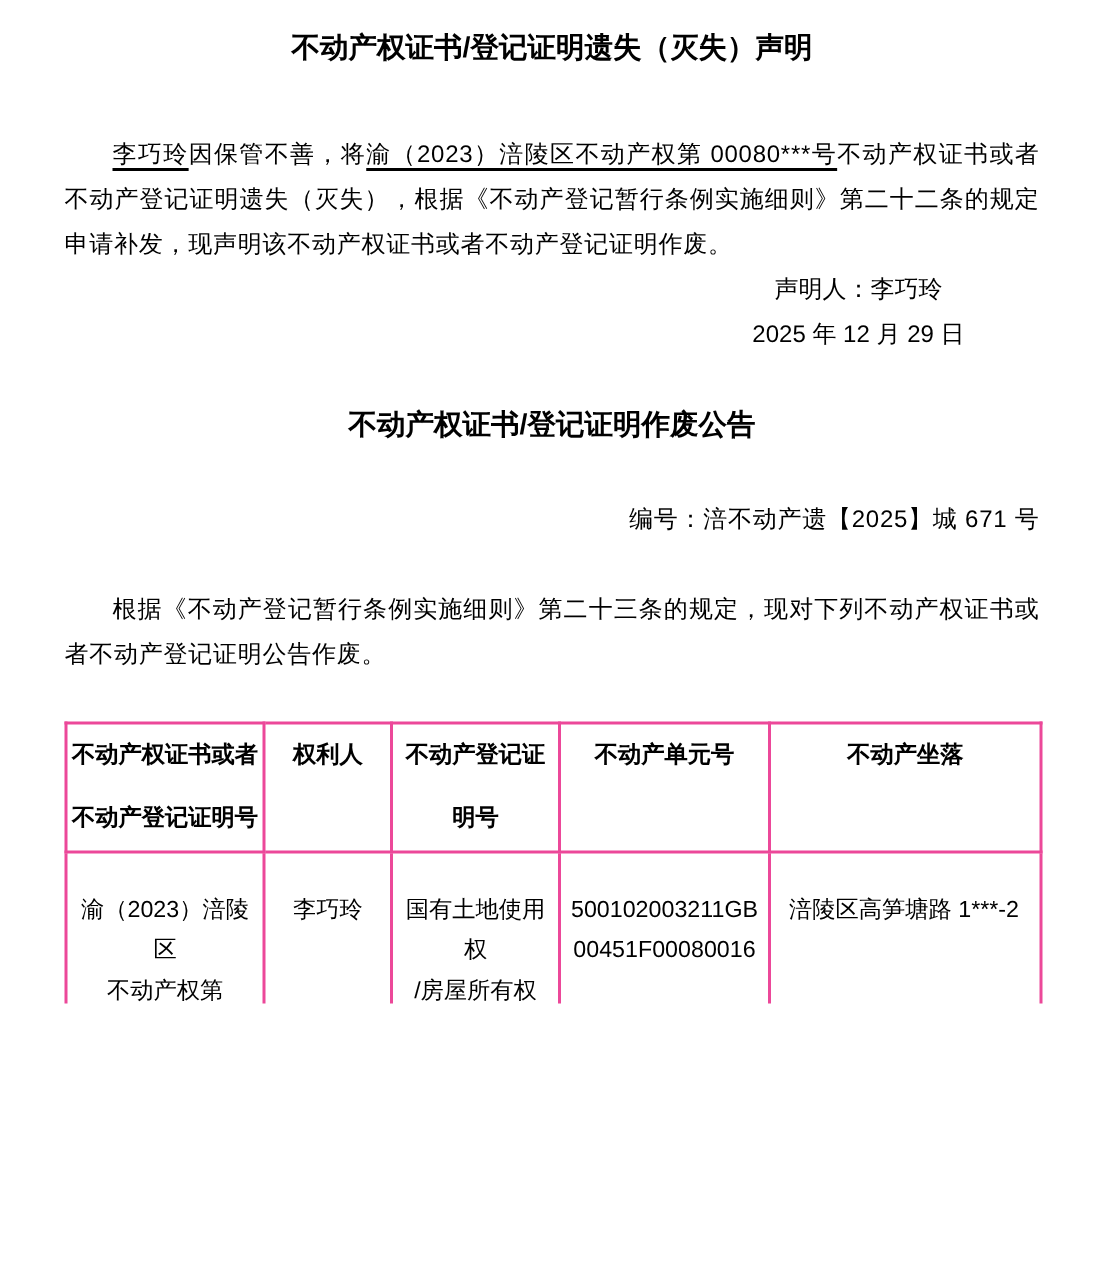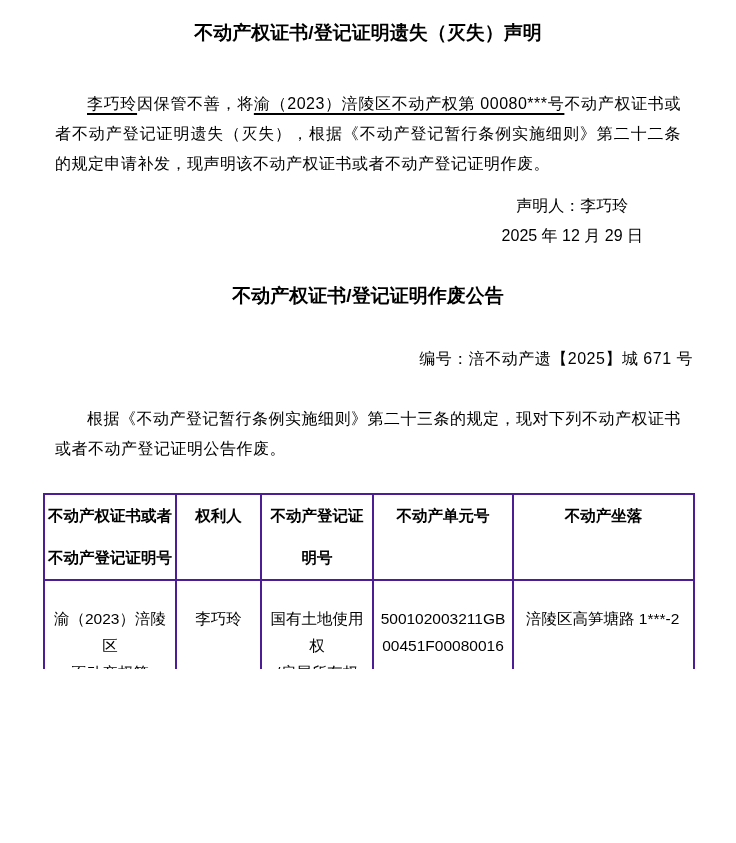--- a/index.html
+++ b/index.html
@@ -16,21 +16,21 @@
     overflow: hidden;
   }
   .doc-title {
     font-size: 19px; font-weight: bold; text-align: center;
     margin: 0; line-height: 25px;
     font-family: "Liberation Sans", sans-serif;
   }
   .body-text {
     font-size: 16px; line-height: 30px;
     text-align: justify; text-indent: 2em;
-    margin: 12px; letter-spacing: 0.5px;
+    margin: 0; letter-spacing: 0.5px;
   }
   .para-statement { margin-top: 44px; }
   .closing-line { margin-top: 0; }
   .u {
     text-decoration: underline;
     text-underline-offset: 4px;
     text-decoration-thickness: 1.5px;
   }
   .sign-block {
     width: max-content;
@@ -46,21 +46,21 @@
     letter-spacing: 0.5px;
   }
   .para-notice { margin-top: 35px; }
   table.cert-table {
     border-collapse: collapse;
     table-layout: fixed;
     width: 650px;
     margin-top: 29px;
   }
   .cert-table th, .cert-table td {
-    border: 2px solid #4c1d95;
+    border: 2px solid #ec4899;
     font-size: 15.5px;
     text-align: center;
     vertical-align: top;
     white-space: pre-line;
     padding: 0 3px;
     overflow: hidden;
   }
   .cert-table th {
     font-weight: bold;
     height: 84px;

